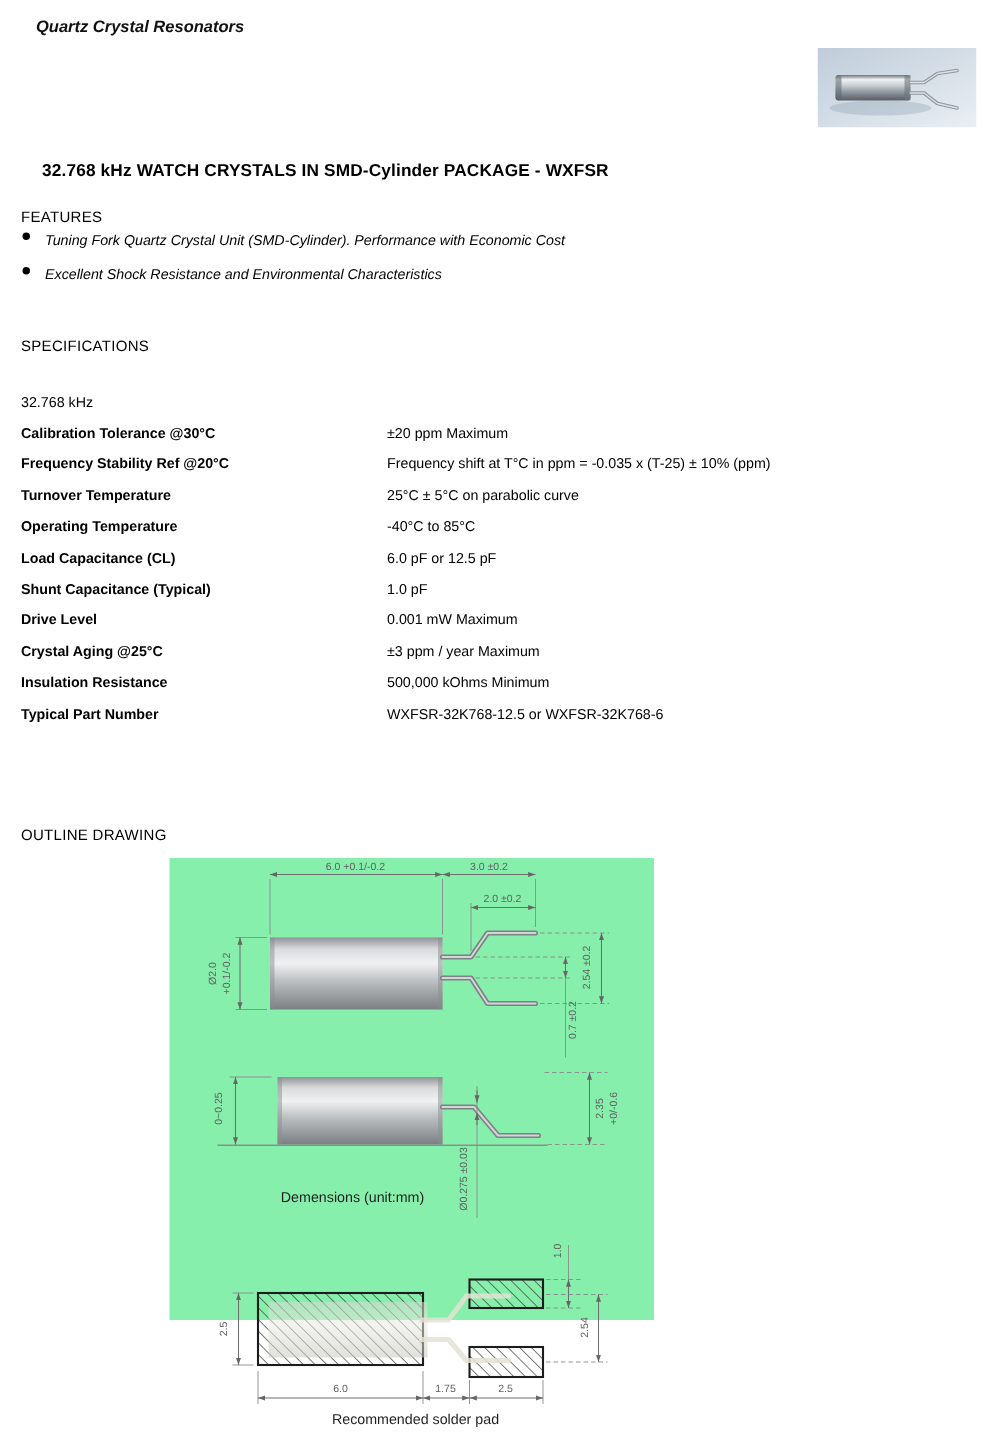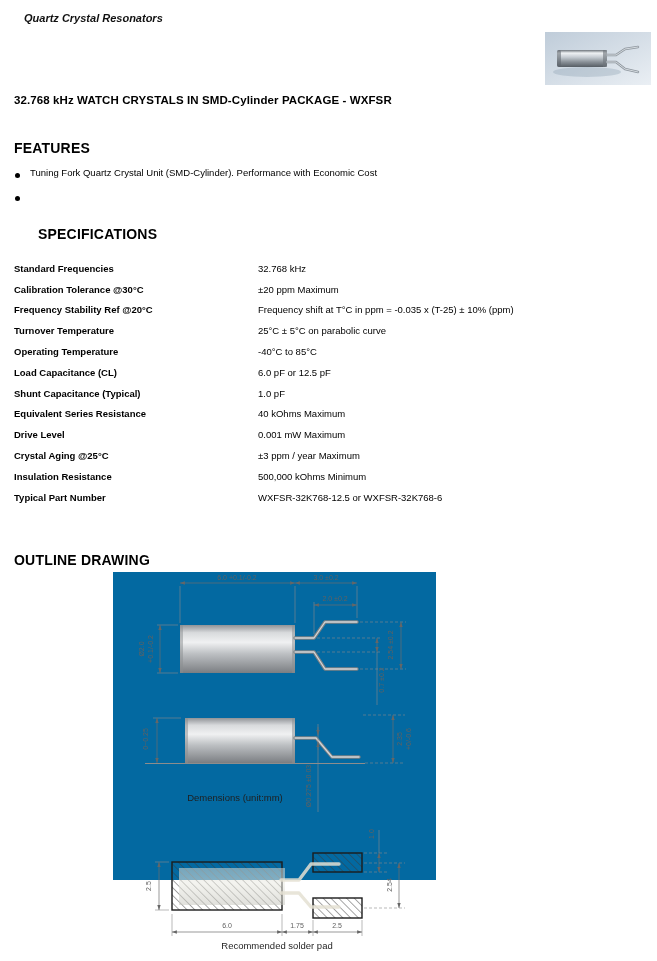--- a/index.html
+++ b/index.html
@@ -9,43 +9,43 @@
   }
   .page { position:absolute; inset:0; background:#fff; }
 
   .brand {
     position:absolute; left:24px; top:12px;
     font-size:11px; font-weight:bold; font-style:italic; color:#111;
   }
   .photo { position:absolute; left:545px; top:32px; width:106px; height:53px; }
 
   .title {
-    position:absolute; left:14px; top:94px; margin:0;
+    position:absolute; left:14px; top:94px; margin:14px;
     font-size:11.5px; font-weight:bold; letter-spacing:0.1px;
   }
   .sec-heading {
     position:absolute; left:14px; margin:0;
-    font-size:14px; font-weight:bold; letter-spacing:0.2px;
+    font-size:10px; font-weight:normal; letter-spacing:0.2px;
   }
   #features-heading { top:140px; }
-  #specs-heading { top:226px;margin-left:24px; }
+  #specs-heading { top:226px; }
   #outline-heading { top:552px; }
 
   .features-list { position:absolute; left:15px; top:155px; }
-  .feature-item { height:23px; display:flex; align-items:flex-end; font-size:9.5px; }
+  .feature-item { height:23px; display:flex; align-items:flex-start; font-size:9.5px;font-style:italic; }
   .bullet { width:5px; height:5px; border-radius:50%; background:#000; margin-right:10px; flex:0 0 auto; }
 
   .spec-table { position:absolute; left:14px; top:258px; width:634px; }
   .spec-row { display:flex; height:20.8px; align-items:center; font-size:9.5px; }
   .spec-label { width:244px; font-weight:bold; flex:0 0 auto; }
   .spec-value { flex:1; white-space:nowrap; }
 
   .drawing {
     position:absolute; left:113px; top:572px; width:323px; height:308px;
-    background:#0369a1;
+    background:#86efac;
   }
   svg text { font-family:"Liberation Sans", sans-serif; }
   .dim { font-size:7px; fill:#616161; }
   .cap { font-size:9.5px; fill:#1f1f1f; }
   .dln { stroke:#6e6e6e; stroke-width:0.7; fill:none; }
   .xln { stroke:#8a8a8a; stroke-width:0.6; fill:none; }
   .xlnd { stroke:#8a8a8a; stroke-width:0.6; fill:none; stroke-dasharray:3 2; }
   .wire { fill:none; stroke:#7d8184; stroke-width:3.4; stroke-linejoin:round; stroke-linecap:round; }
   .wirehi { fill:none; stroke:#d2d6d9; stroke-width:1.3; stroke-linejoin:round; stroke-linecap:round; }
   .ghostwire { fill:none; stroke:#e4e1d2; stroke-width:3.4; stroke-linejoin:round; stroke-linecap:round; }
@@ -88,27 +88,27 @@
   <h1 class="title">32.768 kHz WATCH CRYSTALS IN SMD-Cylinder PACKAGE - WXFSR</h1>
 
   <h2 class="sec-heading" id="features-heading">FEATURES</h2>
   <div class="features-list">
     <div class="feature-item">
       <span class="bullet"></span>
       <span>Tuning Fork Quartz Crystal Unit (SMD-Cylinder). Performance with Economic Cost</span>
     </div>
     <div class="feature-item">
       <span class="bullet"></span>
+      <span>Excellent Shock Resistance and Environmental Characteristics</span>
     </div>
   </div>
 
   <h2 class="sec-heading" id="specs-heading">SPECIFICATIONS</h2>
   <div class="spec-table">
     <div class="spec-row">
-        <div class="spec-label">Standard Frequencies</div>
         <div class="spec-value">32.768 kHz</div>
       </div>
     <div class="spec-row">
         <div class="spec-label">Calibration Tolerance @30°C</div>
         <div class="spec-value">±20 ppm Maximum</div>
       </div>
     <div class="spec-row">
         <div class="spec-label">Frequency Stability Ref @20°C</div>
         <div class="spec-value">Frequency shift at T°C in ppm = -0.035 x (T-25) ± 10% (ppm)</div>
       </div>
@@ -120,24 +120,20 @@
         <div class="spec-label">Operating Temperature</div>
         <div class="spec-value">-40°C to 85°C</div>
       </div>
     <div class="spec-row">
         <div class="spec-label">Load Capacitance (CL)</div>
         <div class="spec-value">6.0 pF or 12.5 pF</div>
       </div>
     <div class="spec-row">
         <div class="spec-label">Shunt Capacitance (Typical)</div>
         <div class="spec-value">1.0 pF</div>
-      </div>
-    <div class="spec-row">
-        <div class="spec-label">Equivalent Series Resistance</div>
-        <div class="spec-value">40 kOhms Maximum</div>
       </div>
     <div class="spec-row">
         <div class="spec-label">Drive Level</div>
         <div class="spec-value">0.001 mW Maximum</div>
       </div>
     <div class="spec-row">
         <div class="spec-label">Crystal Aging @25°C</div>
         <div class="spec-value">±3 ppm / year Maximum</div>
       </div>
     <div class="spec-row">

